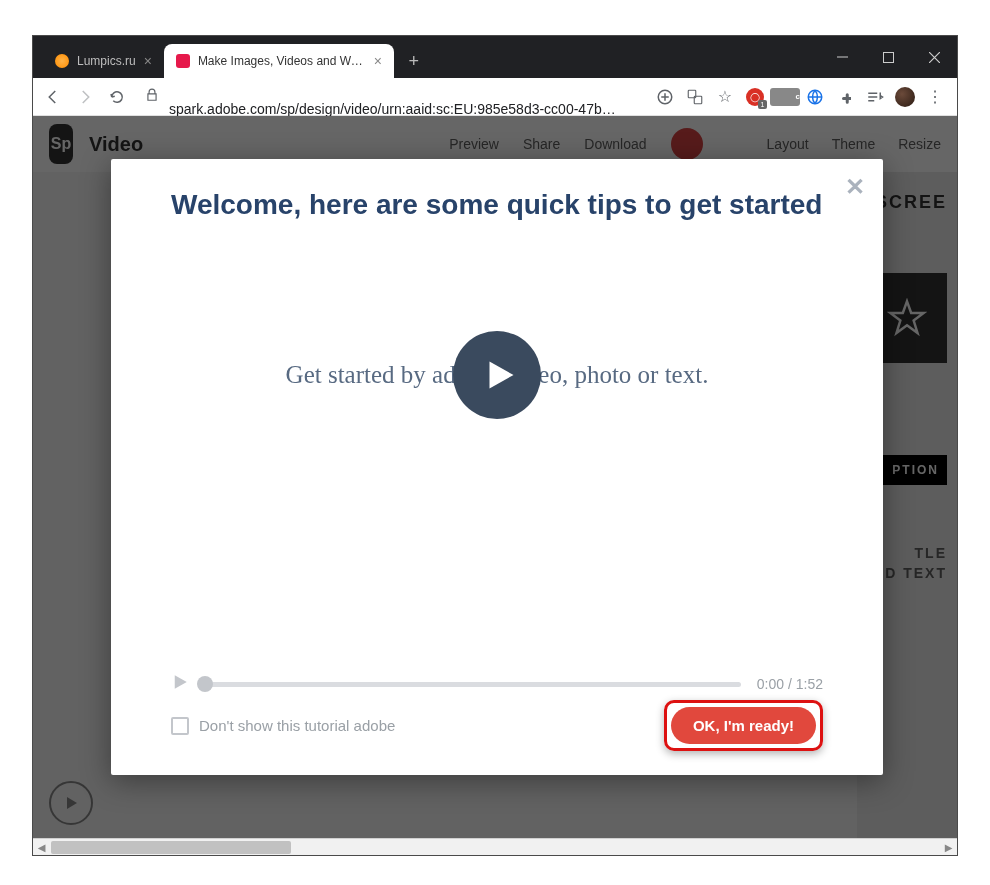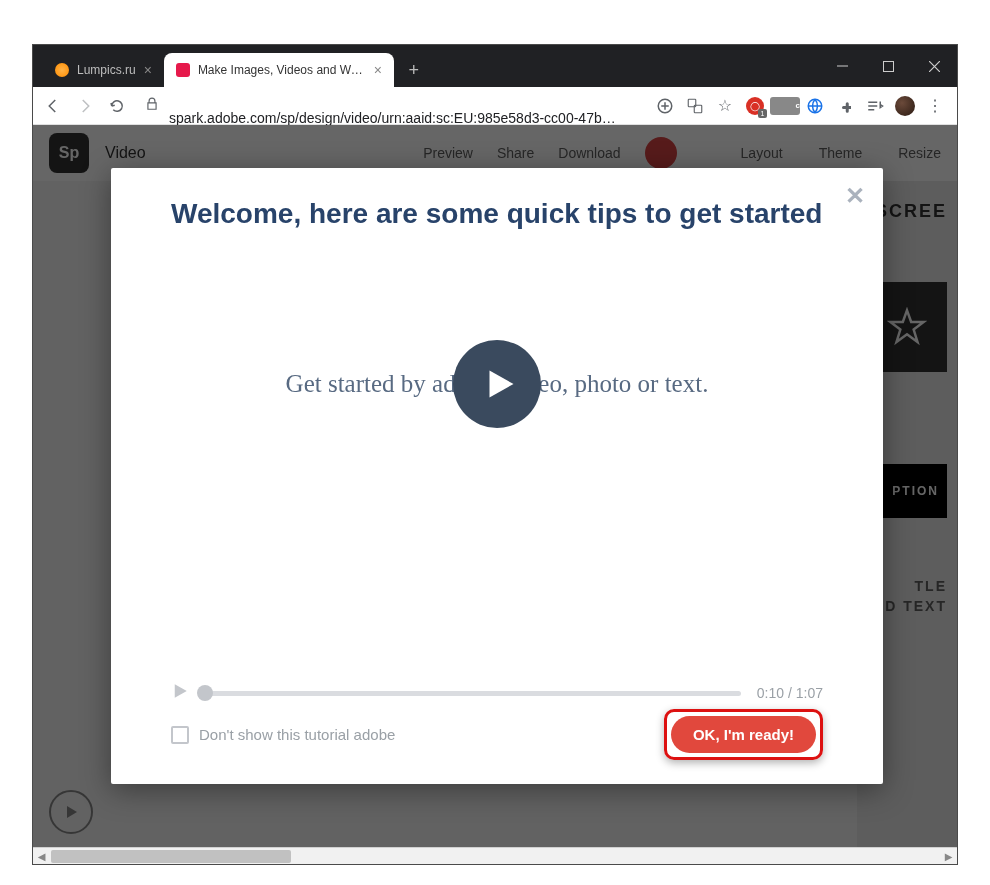--- a/index.html
+++ b/index.html
@@ -1,18 +1,18 @@
 <!DOCTYPE html>
 <html><head>
 <meta charset="utf-8">
 <style>
   * { box-sizing: border-box; margin: 0; padding: 0; }
   body { width: 990px; height: 885px; background: #fff; font-family: Arial, sans-serif; overflow: hidden; position: relative; }
   
-  .window { position: absolute; left: 32px; top: 44px; width: 926px; height: 821px; background: #202124; border: 1px solid #4a4a4a; display: flex; flex-direction: column; }
+  .window { position: absolute; left: 32px; top: 35px; width: 926px; height: 821px; background: #202124; border: 1px solid #4a4a4a; display: flex; flex-direction: column; }
   
   .titlebar { height: 42px; background: #202124; display: flex; align-items: stretch; }
   .tabs { display: flex; align-items: flex-end; flex: 1; padding-left: 10px; padding-top: 8px; }
   .tab { display: flex; align-items: center; padding: 0 12px; height: 34px; border-radius: 8px 8px 0 0; font-size: 12px; gap: 8px; max-width: 230px; }
   .tab.inactive { color: #bdbdbd; }
   .tab.active { background: #fff; color: #333; }
   .tab .favicon { width: 14px; height: 14px; border-radius: 50%; flex-shrink: 0; }
   .tab .favicon.orange { background: radial-gradient(circle, #ffb347, #ff8c00); }
   .tab .favicon.spark { background: #e6194b; border-radius: 3px; }
   .tab .title { white-space: nowrap; overflow: hidden; text-overflow: ellipsis; flex: 1; }
@@ -37,30 +37,30 @@
   .avatar { width: 20px; height: 20px; border-radius: 50%; background: radial-gradient(circle at 35% 35%, #6b4a3a, #2a1a12); }
   
   .bookbar { height: 30px; background: #fff; display: flex; align-items: center; padding: 0 12px; gap: 8px; border-bottom: 1px solid #d0d0d0; font-size: 13px; color: #3c4043; }
   .bkfolder { width: 16px; height: 14px; background: #ffd968; border-radius: 2px; position: relative; }
   .bkfolder::before { content: ""; position: absolute; top: -3px; left: 0; width: 7px; height: 3px; background: #ffd968; border-radius: 1px 1px 0 0; }
   
   .content { flex: 1; position: relative; overflow: hidden; background: #fff; }
   
   .app-bg { position: absolute; inset: 0; background: #f5f5f5; }
   .app-header { position: absolute; top: 0; left: 0; right: 0; height: 56px; background: #fff; display: flex; align-items: center; padding: 0 16px; gap: 16px; }
-  .sp-logo { width: 40px; height: 40px; background: #333; color: #fff; border-radius: 8px; display: flex; align-items: center; justify-content: center; font-weight: bold; font-size: 16px; }
-  .app-title { font-size: 16px; font-weight: normal; color: #333; }
+  .sp-logo { width: 24px; height: 40px; background: #333; color: #fff; border-radius: 8px; display: flex; align-items: center; justify-content: center; font-weight: bold; font-size: 16px; }
+  .app-title { font-size: 20px; font-weight: bold; color: #333; }
   .app-actions { margin-left: auto; display: flex; gap: 24px; font-size: 14px; color: #5f5f5f; align-items: center; }
   .app-user { width: 32px; height: 32px; border-radius: 50%; background: #d94545; }
-  .app-tabs { display: flex; gap: 36px; font-size: 14px; color: #5f5f5f; margin-left: 40px; }
+  .app-tabs { display: flex; gap: 23px; font-size: 14px; color: #5f5f5f; margin-left: 40px; }
   .right-panel { position: absolute; right: 0; top: 56px; width: 100px; background: rgba(0,0,0,0.05); height: calc(100% - 56px); padding: 20px 10px; }
   .panel-label { font-size: 18px; font-weight: bold; letter-spacing: 2px; color: #333; writing-mode: horizontal-tb; text-align: right; margin-bottom: 60px; }
   .panel-card { background: #333; height: 90px; margin-bottom: 12px; display: flex; align-items: center; justify-content: center; color: #fff; }
   .panel-star { width: 40px; height: 40px; }
-  .panel-badge { background: #000; color: #fff; font-size: 12px; font-weight: bold; letter-spacing: 2px; padding: 20px 8px; text-align: right; margin-bottom: 20px; }
+  .panel-badge { background: #000; color: #fff; font-size: 12px; font-weight: bold; letter-spacing: 2px; padding: 8px 8px; text-align: right; margin-bottom: 20px; }
   .panel-text { text-align: right; color: #5f5f5f; font-size: 14px; font-weight: bold; letter-spacing: 2px; margin-bottom: 4px; }
   
   .overlay { position: absolute; inset: 0; background: rgba(0,0,0,0.6); }
   
   .modal { position: absolute; left: 78px; top: 43px; width: 772px; height: 616px; background: #fff; border-radius: 2px; box-shadow: 0 6px 30px rgba(0,0,0,0.4); padding: 30px 60px 24px; }
   .modal-close { position: absolute; top: 14px; right: 18px; font-size: 24px; color: #aab2bd; cursor: pointer; font-weight: bold; }
   .modal-title { font-family: Liberation Sans, sans-serif; font-size: 28px; font-weight: bold; color: #28436a; margin-bottom: 140px; }
   .modal-center { text-align: center; position: relative; }
   .center-text { font-family: Georgia, serif; font-size: 25px; color: #586a82; }
   .play-circle { position: absolute; left: 50%; top: 50%; transform: translate(-50%, -50%); width: 88px; height: 88px; border-radius: 50%; background: #3a4a5e; display: flex; align-items: center; justify-content: center; cursor: pointer; }
@@ -240,21 +240,21 @@
             </svg>
         </div>
       </div>
       <div class="video-controls">
         <div class="vplay"><svg viewBox="0 0 24 24">
               <path d="M5 3 L21 12 L5 21 Z"></path>
             </svg></div>
         <div class="vtrack">
           <div class="vthumb"></div>
         </div>
-        <div class="vtime">0:10 / 1:07</div>
+        <div class="vtime">0:00 / 1:52</div>
       </div>
       <div class="modal-footer">
         <div class="check-row">
           <div class="check-box"></div>
           <div class="check-label">Don't show this tutorial adobe</div>
         </div>
         <div class="ready-btn-wrap">
           <button class="ready-btn">OK, I'm ready!</button>
         </div>
       </div>

